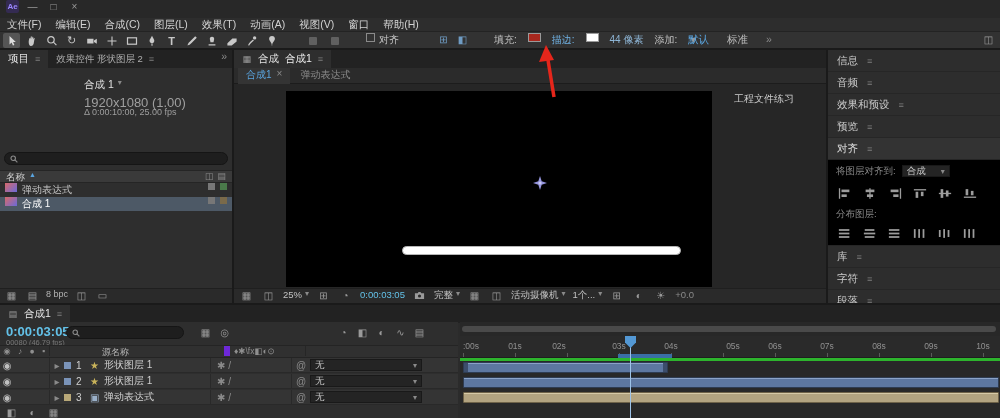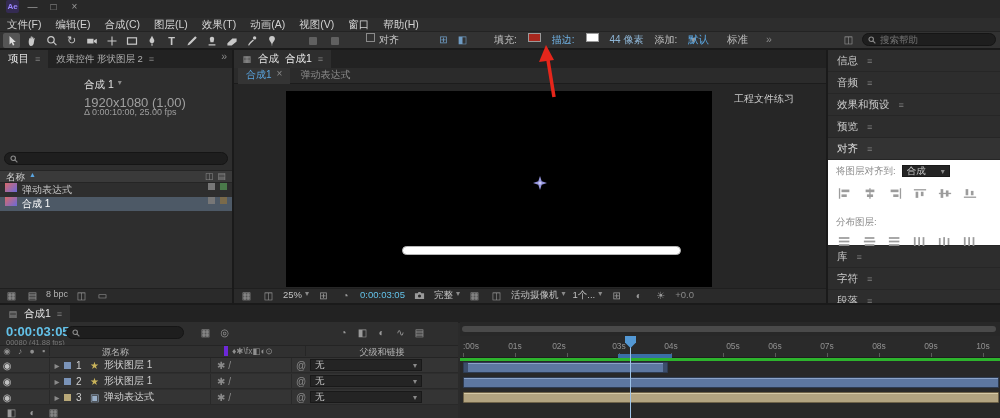--- a/index.html
+++ b/index.html
@@ -1,20 +1,20 @@
 <!DOCTYPE html>
 <html><head>
 <meta charset="utf-8">
 <style>
   *{box-sizing:border-box;margin:0;padding:0}
   html,body{width:1000px;height:418px;overflow:hidden}
   body{position:relative;background:#1a1a1a;font-family:"Liberation Sans",sans-serif;color:#c3c3c3;font-size:11px;-webkit-font-smoothing:antialiased}
   .abs{position:absolute}
   .flex{display:flex;align-items:flex-start}
-  .panel{position:absolute;background:#ffffff;overflow:hidden}
+  .panel{position:absolute;background:#000000;overflow:hidden}
   .ptabs{height:18px;background:#222;display:flex;align-items:stretch;font-size:10.5px;color:#b0b0b0}
   .ptab{display:flex;align-items:center;padding:0 8px;gap:6px;white-space:nowrap}
   .ptab.on{background:#2e2e2e;color:#e2e2e2}
   .mi{color:#7d7d7d;font-size:9px}
   .tool{width:17px;height:15px;display:flex;align-items:center;justify-content:center;border-radius:2px;color:#c8c8c8;font-size:11px;flex:none}
   .tool.on{background:#555}
   .tool svg{width:12px;height:12px}
   .ico{display:inline-flex;align-items:center;justify-content:center;color:#9a9a9a;font-size:10px;width:15px;height:13px;flex:none}
   .sw{width:13px;height:9px;border:1px solid #9a9a9a;flex:none}
   .inp{background:#1e1e1e;border:1px solid #151515;border-radius:7px;height:13px;display:flex;align-items:center;gap:4px;padding:0 5px}
@@ -158,29 +158,20 @@
     <span style="color:#c0c0c0">添加:</span>
     <span class="ico" style="width:10px">▾</span>
   </div>
   <div class="abs flex" style="left:688px;top:1px;height:16px;gap:18px;font-size:10.5px">
     <span style="color:#5aa5e0">默认</span>
     <span style="color:#bdbdbd">标准</span>
     <span class="dim">»</span>
   </div>
   <div class="abs flex" style="right:4px;top:1px;height:16px;gap:6px">
     <span class="ico">◫</span>
-    <div class="inp" style="width:134px">
-      <svg viewBox="0 0 10 10">
-          <g fill="none" stroke="#8a8a8a" stroke-width="1.4">
-            <circle cx="4" cy="4" r="2.8"></circle>
-            <path d="m6.2 6.2 3 3"></path>
-          </g>
-        </svg>
-      <input placeholder="搜索帮助" style="">
-    </div>
   </div>
 </div>
 
 <div class="panel" style="left:0;top:50px;width:232px;height:253px;background:#2e2e2e">
   <div class="ptabs">
     <div class="ptab on">
         <span>项目</span>
         <span class="mi">≡</span>
       </div>
     <div class="ptab" style="font-size:9.5px">
@@ -360,21 +351,21 @@
           </svg>
         </span>
       <span class="alicon">
           <svg viewBox="0 0 16 12">
             <rect x="1" y="9.5" width="14" height="1.5"></rect>
             <rect x="3" y="1" width="3" height="7"></rect>
             <rect x="9" y="3" width="3" height="5"></rect>
           </svg>
         </span>
     </div>
-    <div class="dim" style="font-size:9.5px;margin-top:16px">分布图层:</div>
+    <div class="dim" style="font-size:9.5px;margin-top:8px">分布图层:</div>
     <div class="flex" style="gap:7px;margin-top:5px">
       <span class="alicon">
           <svg viewBox="0 0 16 12">
             <rect x="1" y="1" width="12" height="2"></rect>
             <rect x="1" y="5" width="12" height="2"></rect>
             <rect x="1" y="9" width="12" height="2"></rect>
           </svg>
         </span>
       <span class="alicon">
           <svg viewBox="0 0 16 12">
@@ -431,21 +422,21 @@
   <div class="ptabs">
     <div class="ptab on">
       <span class="ico" style="width:10px;font-size:9px">▤</span>
       <span style="color:#e8e8e8">合成1</span>
       <span class="mi">≡</span>
     </div>
   </div>
 
   <div class="abs" style="left:0;top:17px;width:458px;height:96px;background:#2e2e2e">
     <div class="abs" style="left:6px;top:2px;font-size:13px;font-weight:bold;color:#63c1e8">0:00:03:05</div>
-    <div class="abs" style="left:6px;top:16px;font-size:7.5px;color:#787878">00080 (41.88 fps)</div>
+    <div class="abs" style="left:6px;top:16px;font-size:7.5px;color:#787878">00080 (46.79 fps)</div>
     <div class="inp abs" style="left:66px;top:4px;width:118px">
       <svg viewBox="0 0 10 10">
           <g fill="none" stroke="#8a8a8a" stroke-width="1.4">
             <circle cx="4" cy="4" r="2.8"></circle>
             <path d="m6.2 6.2 3 3"></path>
           </g>
         </svg>
       <input style="">
     </div>
     <div class="abs flex" style="left:198px;top:4px;gap:4px">
@@ -459,22 +450,21 @@
       <span class="ico">∿</span>
       <span class="ico">▤</span>
     </div>
     <div class="abs flex" style="left:0;top:23px;width:458px;height:13px;background:#303030;border-top:1px solid #242424;border-bottom:1px solid #242424;font-size:8.5px;color:#8f8f8f">
       <span style="width:14px;text-align:center">◉</span>
       <span style="width:12px;text-align:center">♪</span>
       <span style="width:12px;text-align:center">●</span>
       <span style="width:12px;text-align:center;border-right:1px solid #262626">▪</span>
       <span style="width:52px"></span>
       <span style="width:122px;font-size:9px;color:#b5b5b5">源名称</span>
-      <span style="width:82px;border-left:4px solid #6d28d9;border-right:1px solid #262626;padding-left:4px">♦✱\fx◧◐⊙</span>
-      <span style="flex:1;text-align:center;font-size:9px;color:#b5b5b5">父级和链接</span>
+      <span style="width:82px;border-left:6px solid #6d28d9;border-right:1px solid #262626;padding-left:4px">♦✱\fx◧◐⊙</span>
     </div>
 
     <div class="lrow" style="top:36px">
       <span style="width:14px;text-align:center;color:#c0c0c0">◉</span>
       <span style="width:12px"></span>
         <span style="width:12px"></span>
       <span style="width:12px;border-right:1px solid #292929;height:100%"></span>
       <span style="width:14px;text-align:center" class="dim">▸</span>
       <span style="width:7px;height:7px;background:#7a93b8;margin-right:5px;flex:none"></span>
       <span style="width:14px">1</span>

